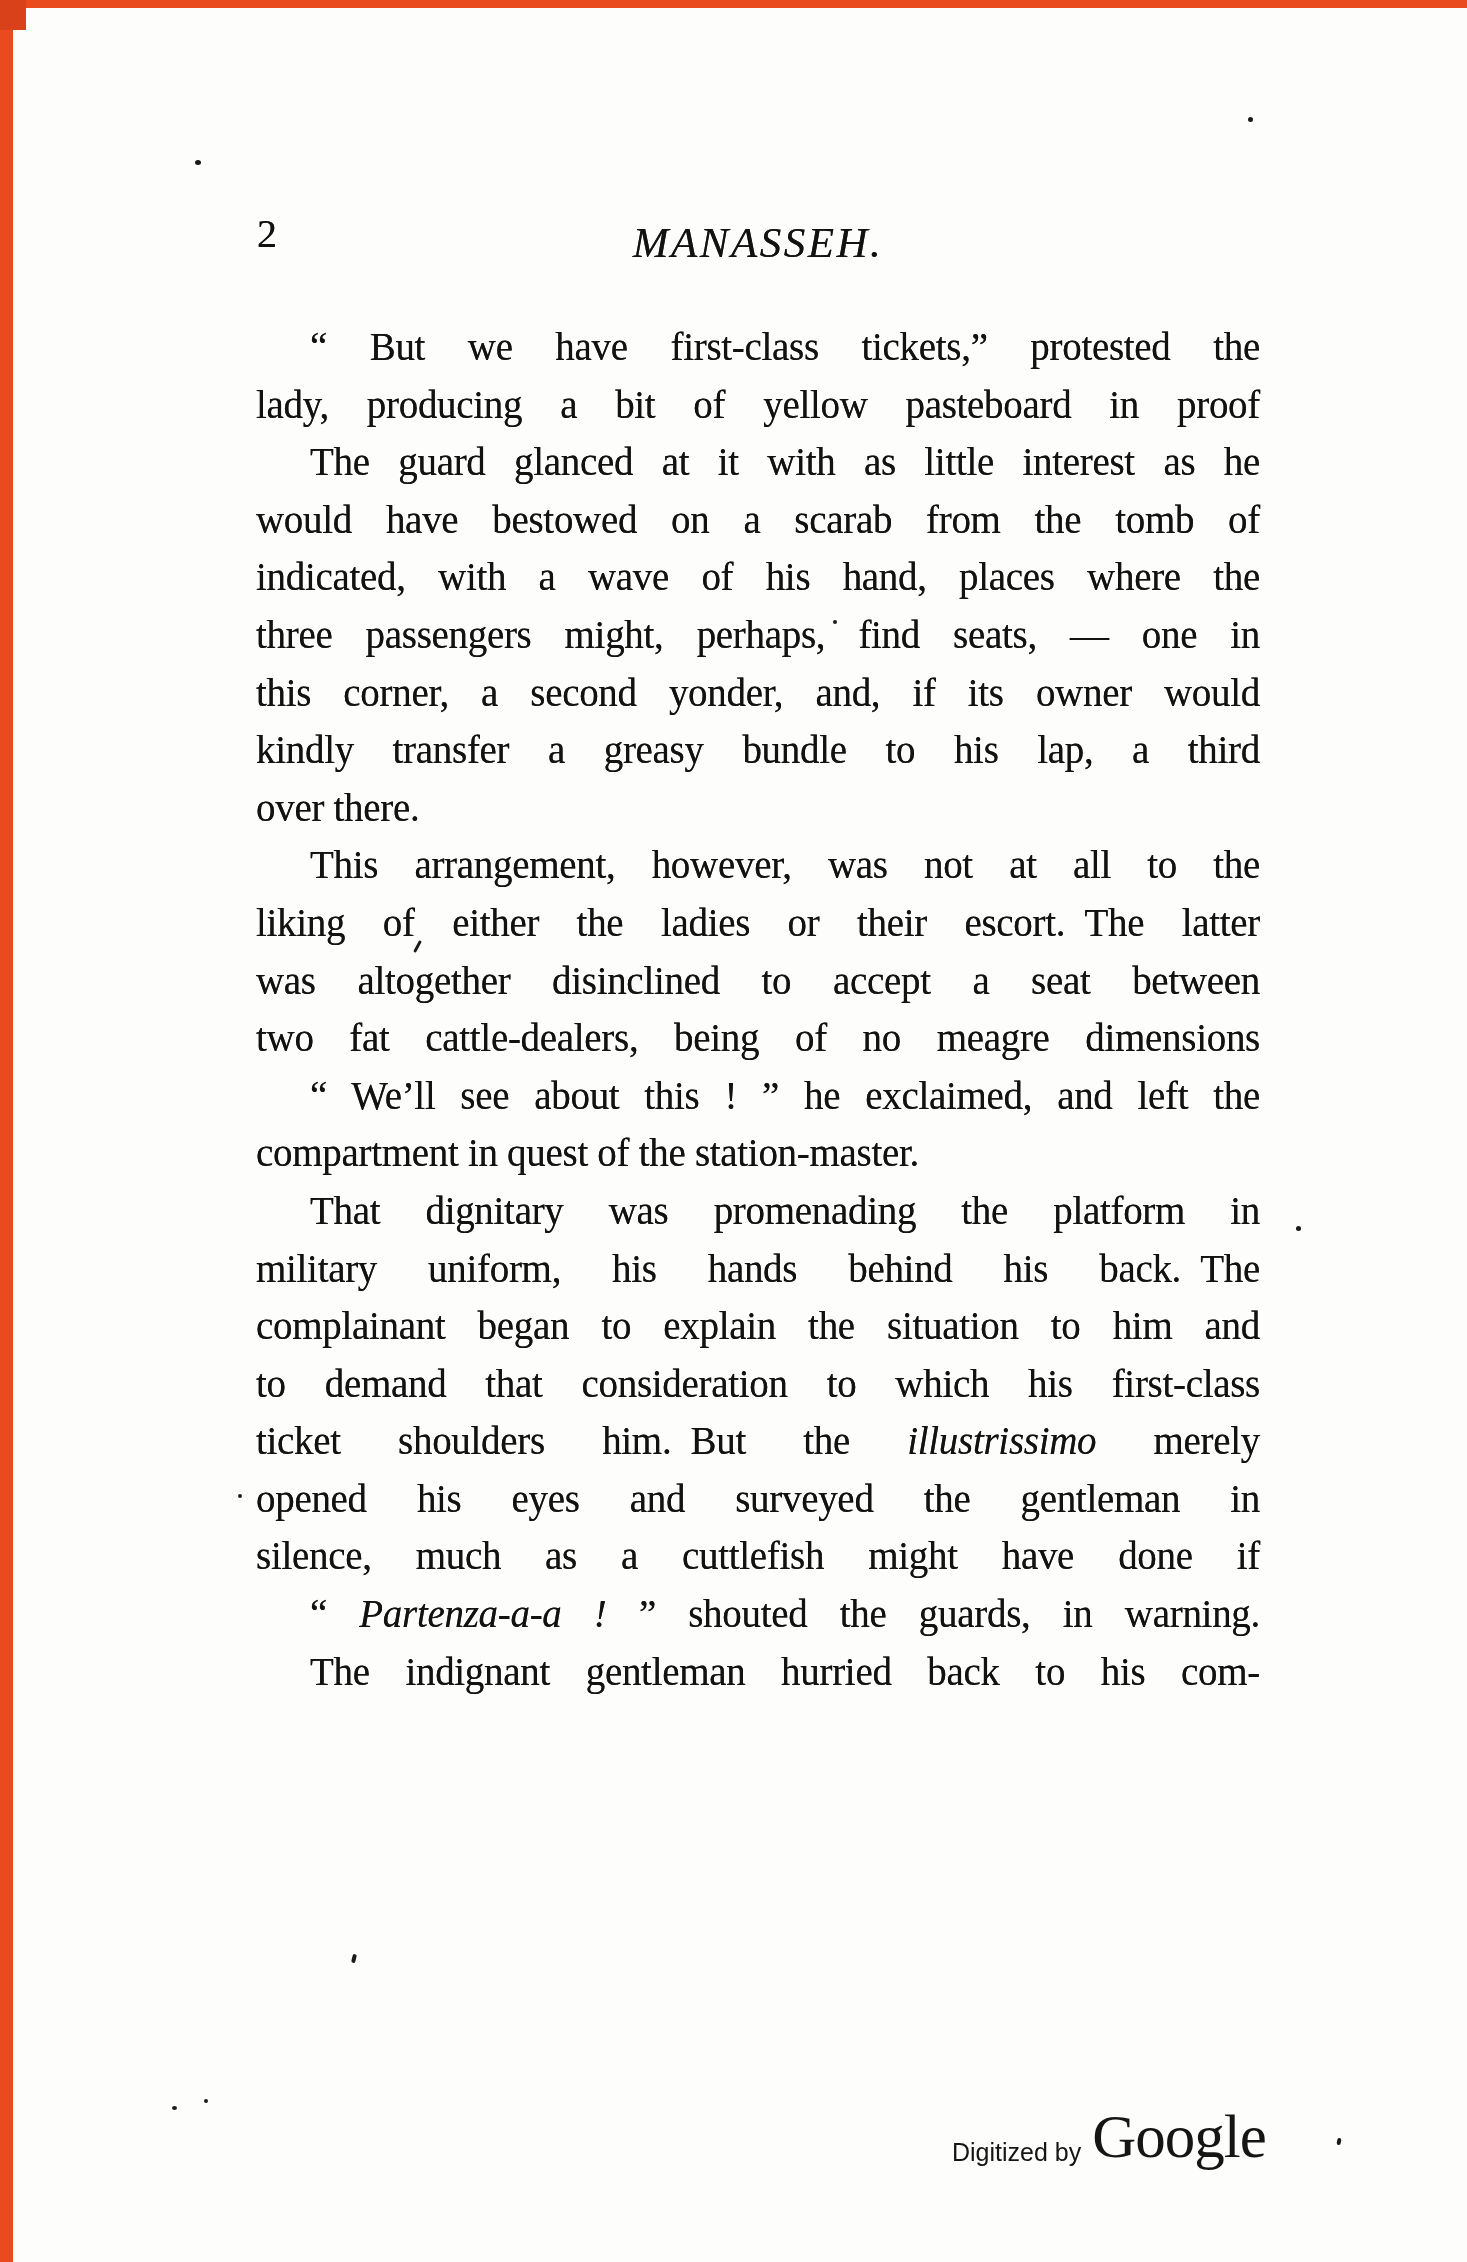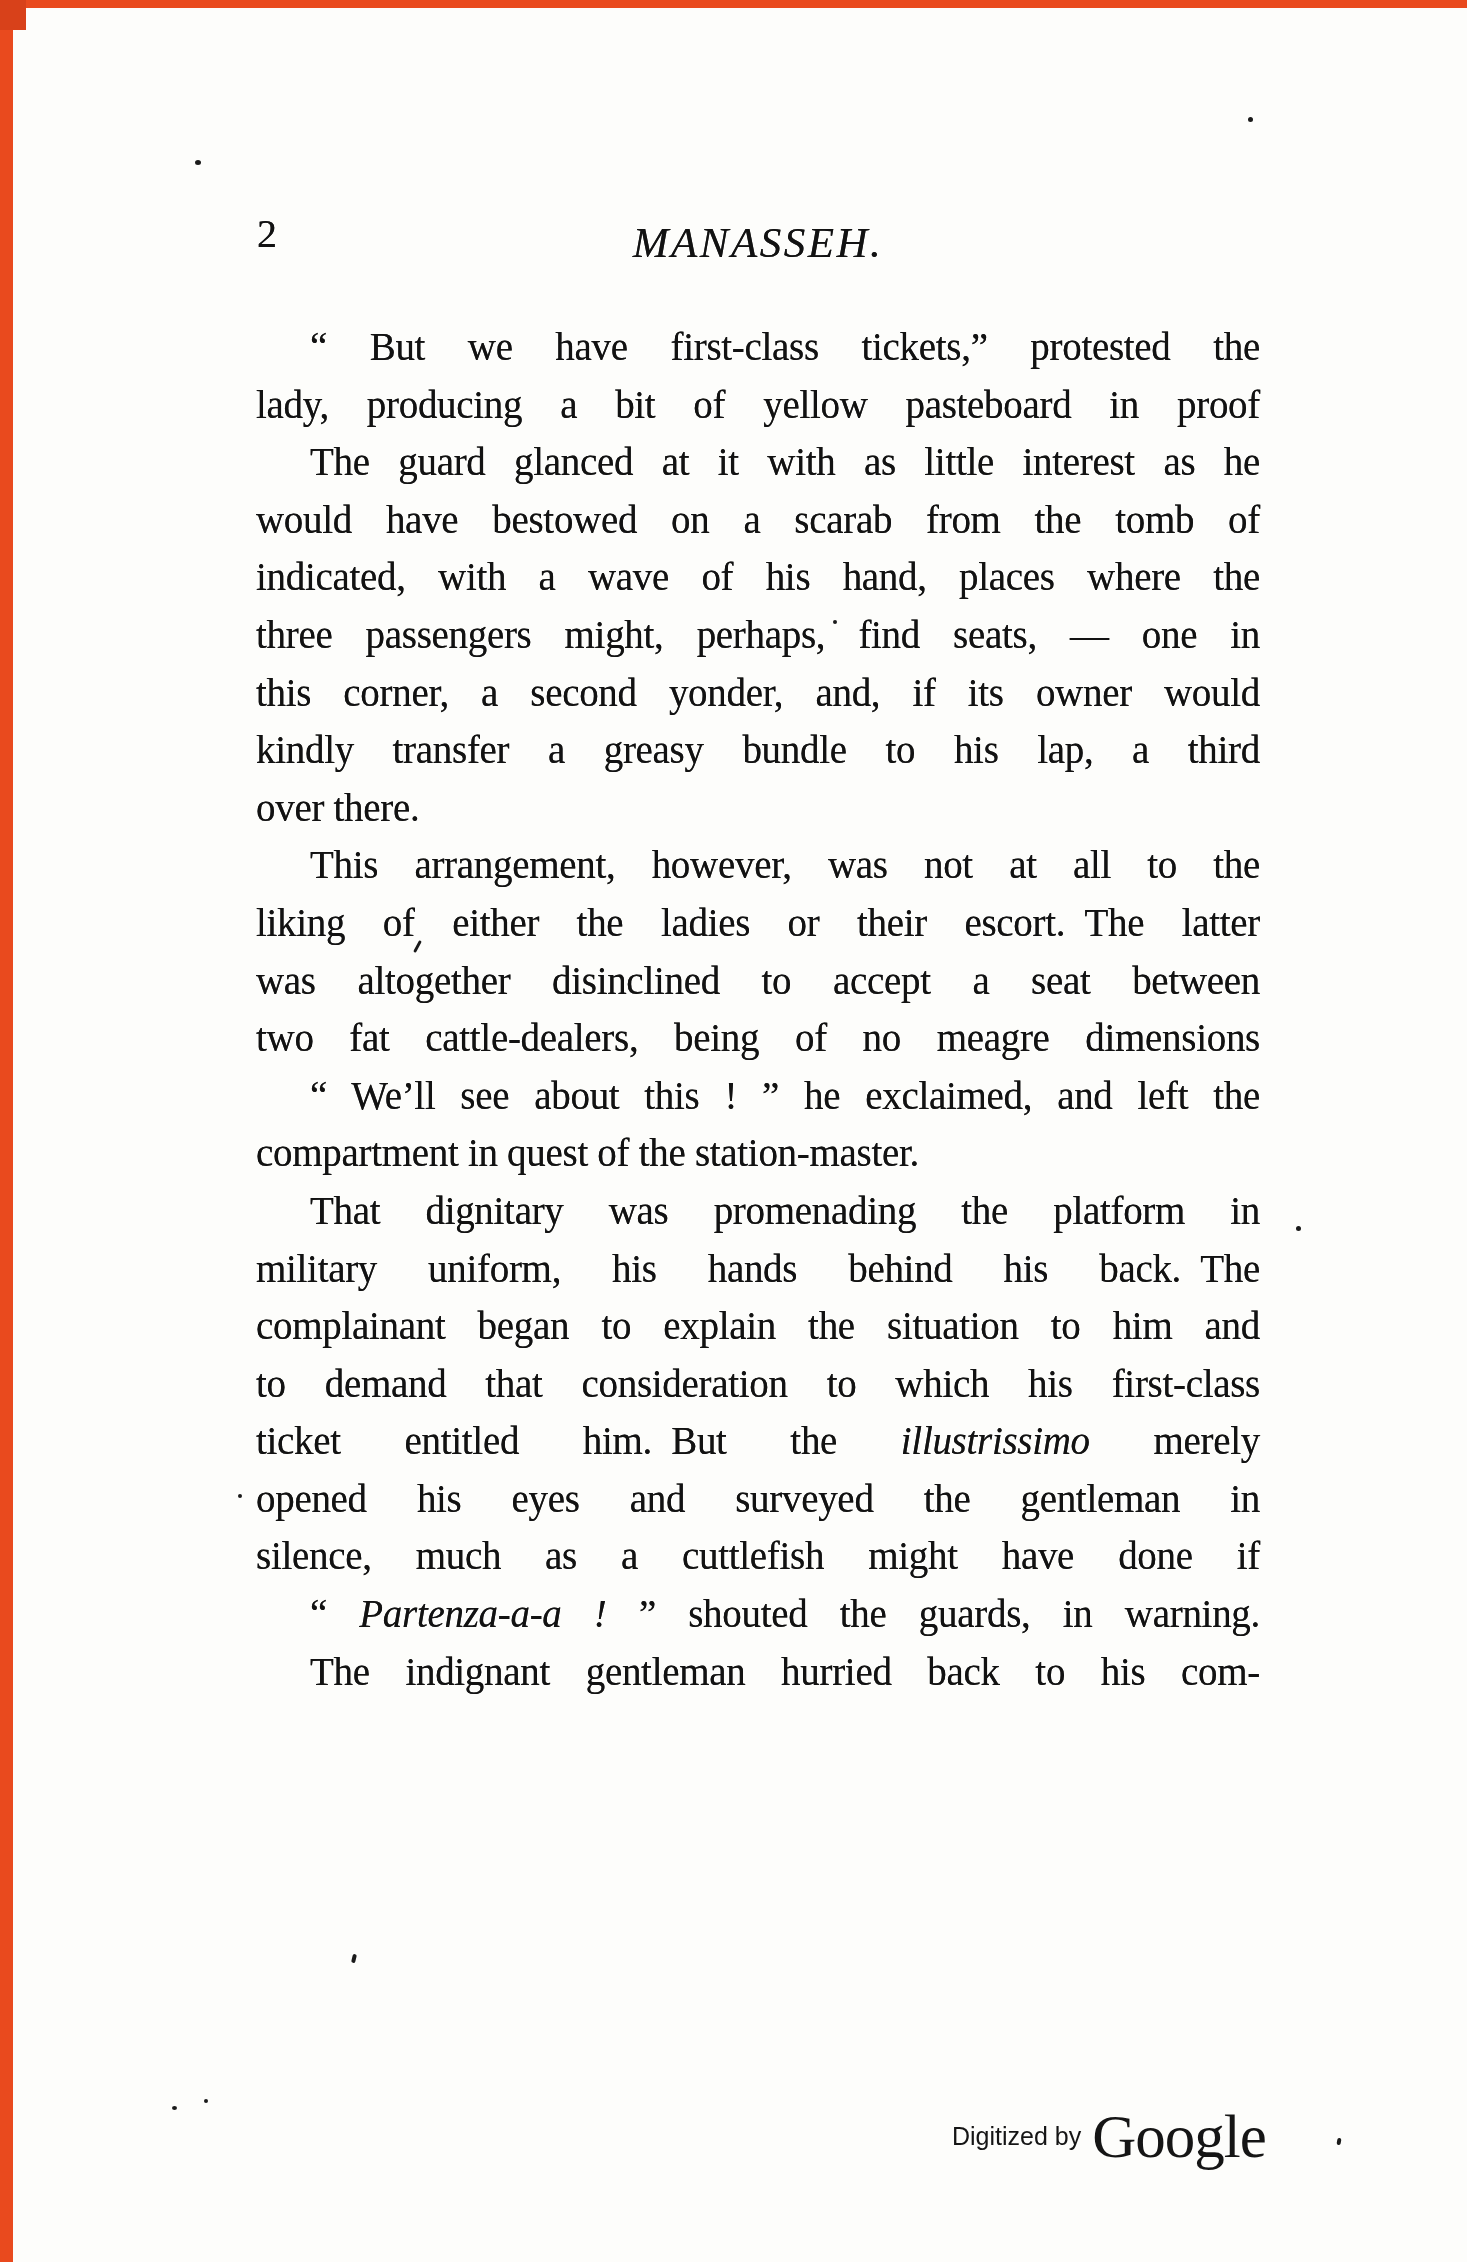--- a/index.html
+++ b/index.html
@@ -31,21 +31,21 @@
     font-size:39px;line-height:57.6px;letter-spacing:-.3px;
     text-shadow:0 0 .6px rgba(10,10,10,.8);
   }
   .line{height:57.6px;text-align:justify;text-align-last:justify;text-justify:inter-word;}
   .line.end{text-align-last:left;}
   .line.ind{text-indent:54px;}
   .it{font-style:italic;}
 
   .google-mark{
     position:absolute;left:952px;top:2106px;
-    display:flex;align-items:center;gap:11px;
+    display:flex;align-items:flex-end;gap:11px;
     color:#151515;
   }
   .dig{font-family:"Liberation Sans","DejaVu Sans",sans-serif;font-size:25px;}
   .glogo{font-family:"Liberation Serif","DejaVu Serif",serif;font-size:61px;letter-spacing:-1px;line-height:1;}
 
   .speck{position:absolute;background:#1a1a1a;border-radius:50%;}
   .speck.bar{border-radius:2px;}
 </style>
 </head>
 <body>
@@ -71,21 +71,21 @@
       <div class="line ind"><span>This arrangement, however, was not at all to the</span></div>
       <div class="line"><span>liking of either the ladies or their escort. The latter</span></div>
       <div class="line"><span>was altogether disinclined to accept a seat between</span></div>
       <div class="line"><span>two fat cattle-dealers, being of no meagre dimensions</span></div>
       <div class="line ind"><span>“ We’ll see about this ! ” he exclaimed, and left the</span></div>
       <div class="line end"><span>compartment in quest of the station-master.</span></div>
       <div class="line ind"><span>That dignitary was promenading the platform in</span></div>
       <div class="line"><span>military uniform, his hands behind his back. The</span></div>
       <div class="line"><span>complainant began to explain the situation to him and</span></div>
       <div class="line"><span>to demand that consideration to which his first-class</span></div>
-      <div class="line"><span>ticket entitled him. But the </span><span class="it">illustrissimo</span><span> merely</span></div>
+      <div class="line"><span>ticket shoulders him. But the </span><span class="it">illustrissimo</span><span> merely</span></div>
       <div class="line"><span>opened his eyes and surveyed the gentleman in</span></div>
       <div class="line"><span>silence, much as a cuttlefish might have done if</span></div>
       <div class="line ind"><span>“ </span><span class="it">Partenza-a-a !</span><span> ” shouted the guards, in warning.</span></div>
       <div class="line ind"><span>The indignant gentleman hurried back to his com-</span></div>
     </div>
 
   <div class="google-mark">
     <span class="dig">Digitized by</span>
     <span class="glogo">Google</span>
   </div>

